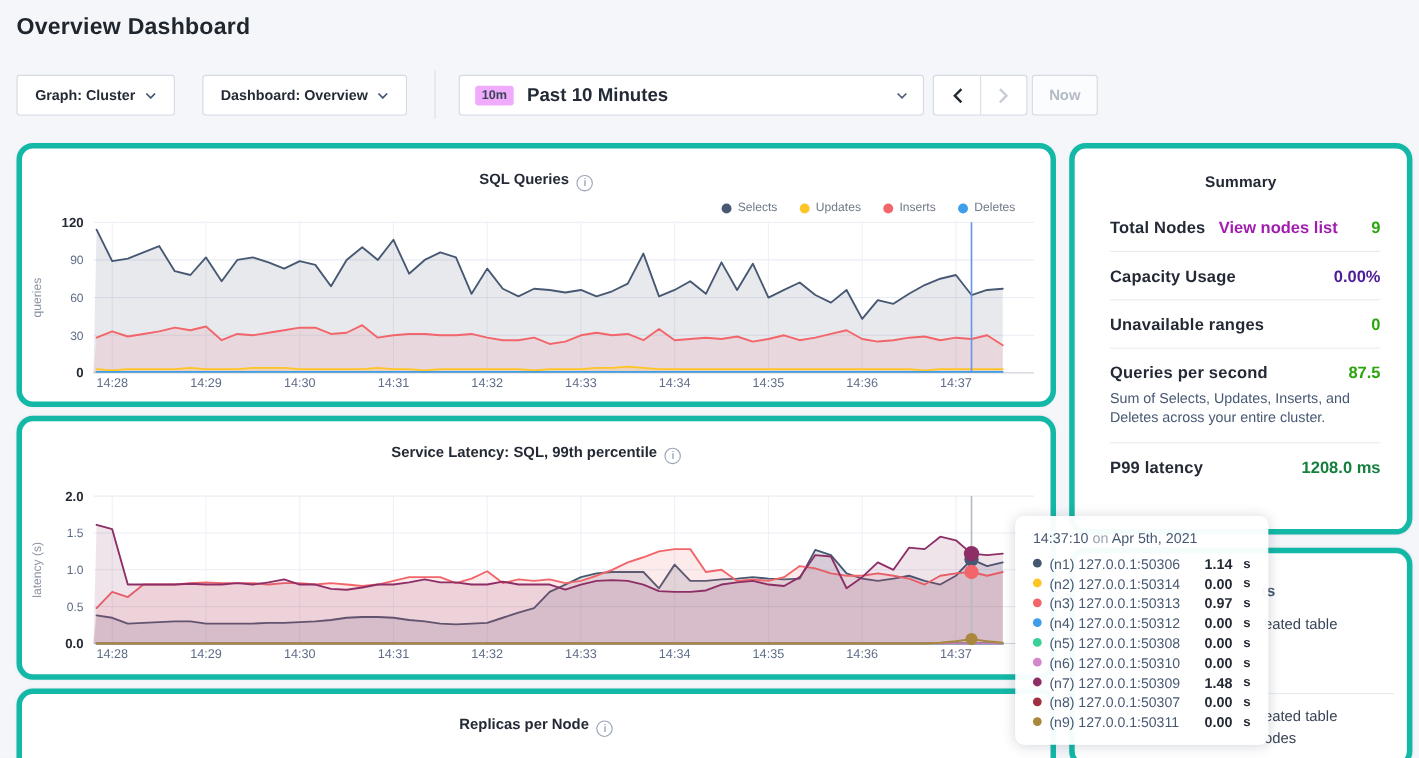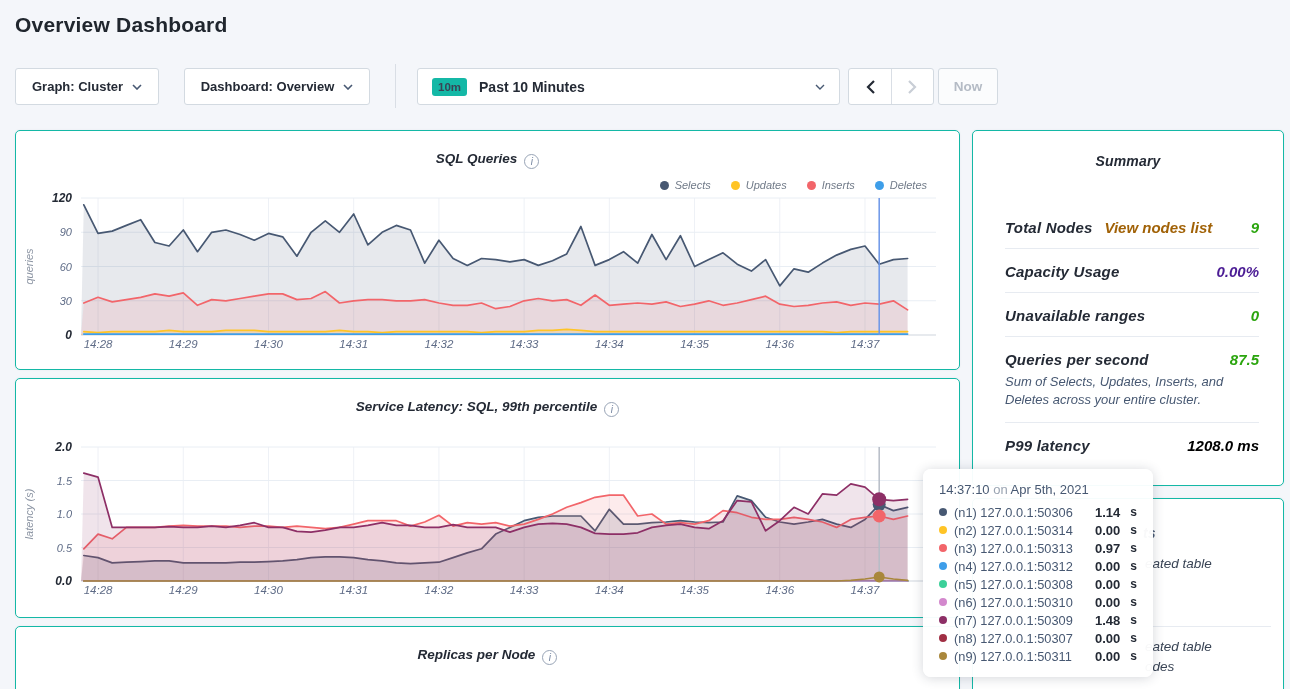--- a/index.html
+++ b/index.html
@@ -11,29 +11,29 @@
   
   .page-title { position:absolute; left:15px; top:13px; font-size:21px; font-weight:700; color:#20262e; letter-spacing:.2px; }
   .ctl { position:absolute; top:68px; height:37px; background:#fff; border:1px solid #d3dae1; border-radius:3px;
          display:flex; align-items:center; font-size:13px; font-weight:700; color:#242a35; cursor:pointer; }
   .dd { justify-content:center; gap:9px; }
   .dd-graph { left:15px; width:144px; }
   .dd-dash  { left:184px; width:186px; }
   .chev { width:10px; height:6px; }
   .vdiv { position:absolute; left:395px; top:64px; height:44px; width:1px; background:#d9dee5; }
   .timepicker { left:417px; width:423px; padding:0 14px; gap:12px; }
-  .tp-badge { background:#14b8a6; color:#394455; border-radius:3px; font-size:11.5px; font-weight:700; padding:3px 6px; }
-  .tp-label { font-size:14px; font-weight:700; }
+  .tp-badge { background:#f0abfc; color:#394455; border-radius:3px; font-size:11.5px; font-weight:700; padding:3px 6px; }
+  .tp-label { font-size:17px; font-weight:700; }
   .tp-chev { margin-left:auto; }
   .arrow-group { position:absolute; left:848px; top:68px; height:37px; display:flex; background:#fff; border:1px solid #d3dae1; border-radius:3px; }
   .arrow-btn { width:42px; height:35px; display:flex; align-items:center; justify-content:center; background:none; border:none; cursor:pointer; }
   .arrow-btn + .arrow-btn { border-left:1px solid #d9dee5; }
   .now-btn { left:938px; width:60px; justify-content:center; color:#b4bbc5; background:#fbfcfd; font-size:13.5px; }
   
-  .card { position:absolute; background:#fff; border:1px solid #14b8a6; border-radius:5px; box-shadow:0 0 2px rgba(56,76,97,.08);font-style:italic; }
+  .card { position:absolute; background:#fff; border:5px solid #14b8a6; border-radius:15px; box-shadow:0 0 2px rgba(56,76,97,.08); }
   .chart-card { left:15px; width:945px; }
   #chart-card-0 { top:130px; height:240px; }
   #chart-card-1 { top:378px; height:240px; }
   #chart-card-2 { top:626px; height:100px; }
   .chart-title { position:absolute; top:20px; left:0; right:0; text-align:center; font-size:13.5px; font-weight:700; color:#242a35; }
   .info-icon { display:inline-block; width:15px; height:15px; margin-left:7px; border:1px solid #98a4b6; border-radius:50%;
                color:#7585a0; font-size:10px; font-weight:400; line-height:13px; text-align:center; vertical-align:-2px; cursor:pointer; }
   .legend { position:absolute; top:48px; right:32px; display:flex; gap:20px; }
   .legend-item { display:flex; align-items:center; gap:6px; font-size:11px; color:#707a88; }
   .legend-dot { width:9px; height:9px; border-radius:50%; }
@@ -235,21 +235,21 @@
       <span>Replicas per Node</span><span class="info-icon">i</span>
     </div>
   </div>
 
   <div class="card" id="summary-card">
     <div class="summary-heading">Summary</div>
     <div class="summary-body">
       <div class="srow">
         <div class="srow-top">
           <span class="slabel">Total Nodes</span>
-          <a class="slink" style="color: #a16207; margin-top: 24px;">View nodes list</a>
+          <a class="slink" style="color: #a21caf;">View nodes list</a>
           <span class="svalue" style="color: rgb(43, 165, 14);">9</span>
         </div>
       </div>
       <div class="srow">
         <div class="srow-top">
           <span class="slabel">Capacity Usage</span>
           <span class="svalue" style="color: #4c1d95;">0.00%</span>
         </div>
       </div>
       <div class="srow">
@@ -261,21 +261,21 @@
       <div class="srow">
         <div class="srow-top">
           <span class="slabel">Queries per second</span>
           <span class="svalue" style="color: rgb(43, 165, 14);">87.5</span>
         </div>
         <p class="sdesc">Sum of Selects, Updates, Inserts, and Deletes across your entire cluster.</p>
       </div>
       <div class="srow">
         <div class="srow-top">
           <span class="slabel">P99 latency</span>
-          <span class="svalue" style="color: #000000;">1208.0 ms</span>
+          <span class="svalue" style="color: #15803d;">1208.0 ms</span>
         </div>
       </div>
     </div>
   </div>
 
   <div class="card" id="events-card">
     <div class="ev-heading-frag">ts</div>
     <div class="ev-frag" style="left:172px; top:57px;">eated table</div>
     <div class="ev-divider"></div>
     <div class="ev-frag" style="left:172px; top:140px;">eated table</div>

